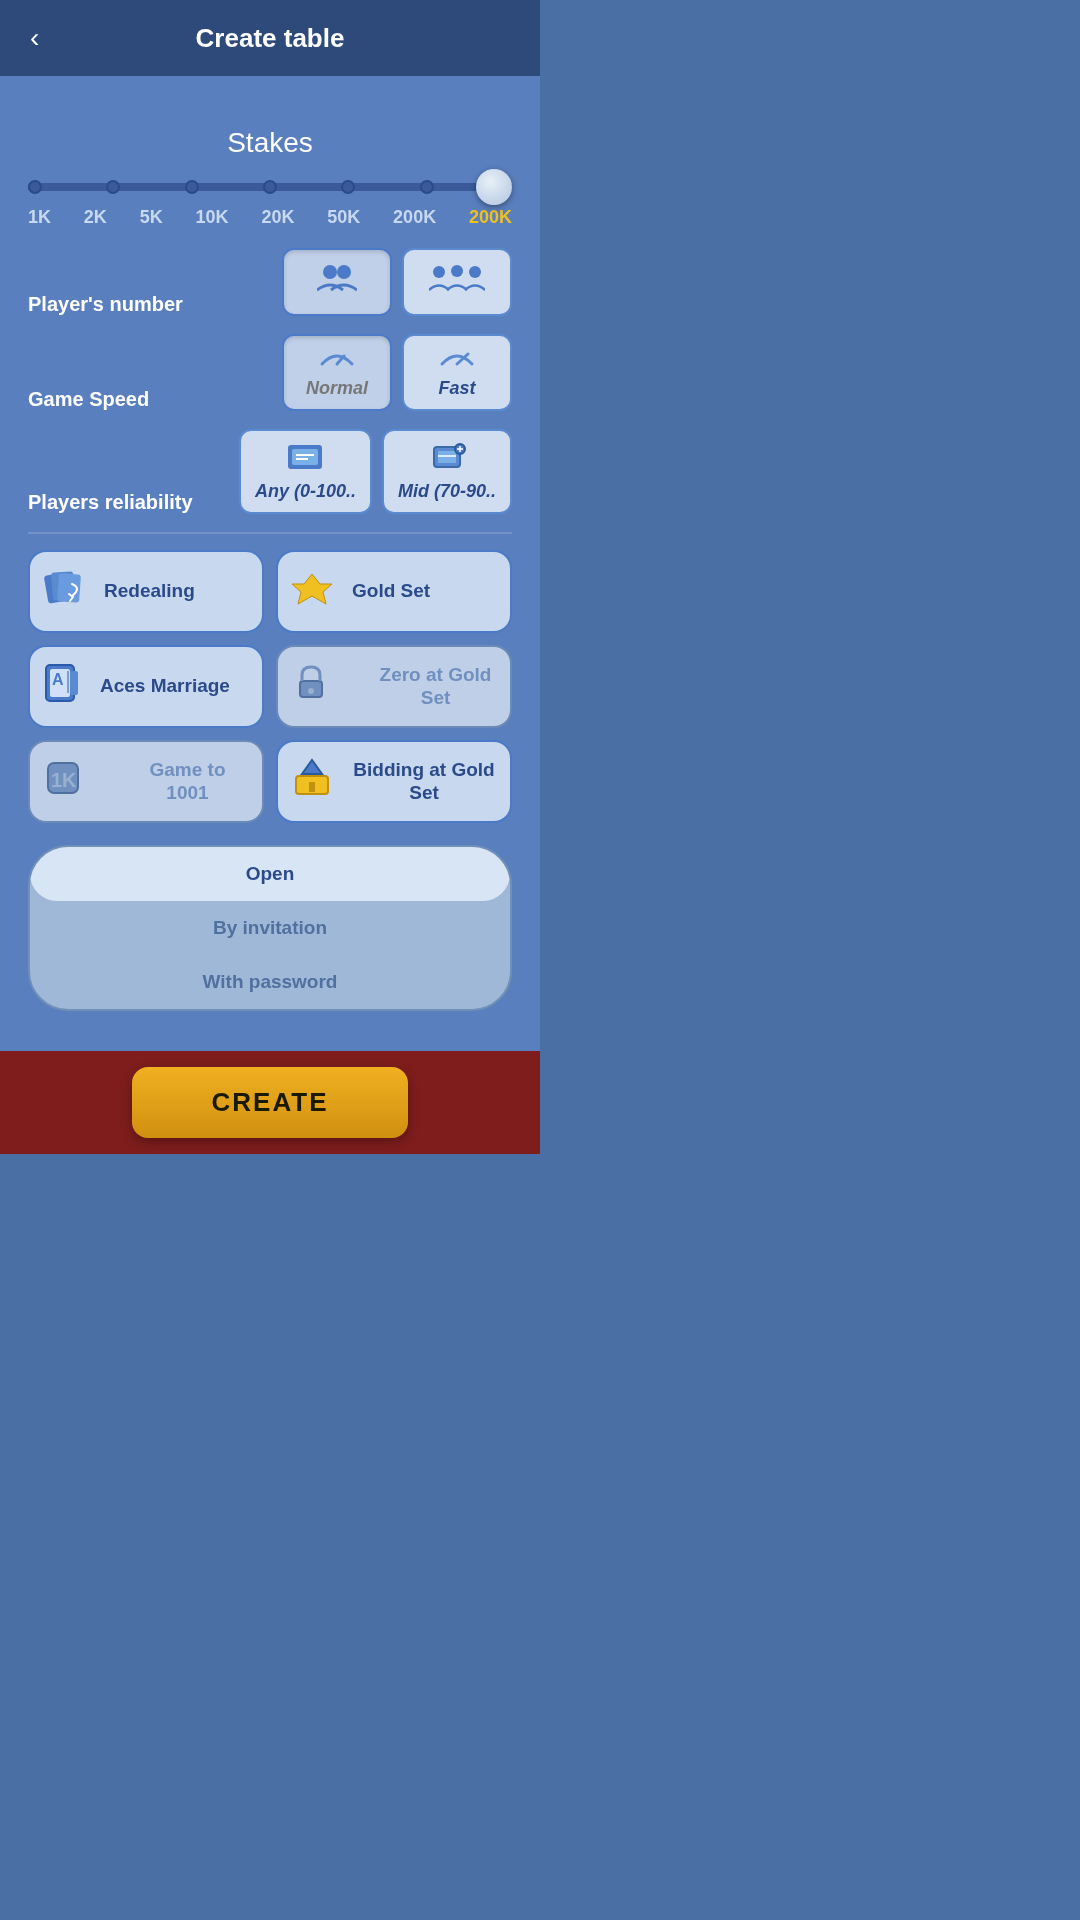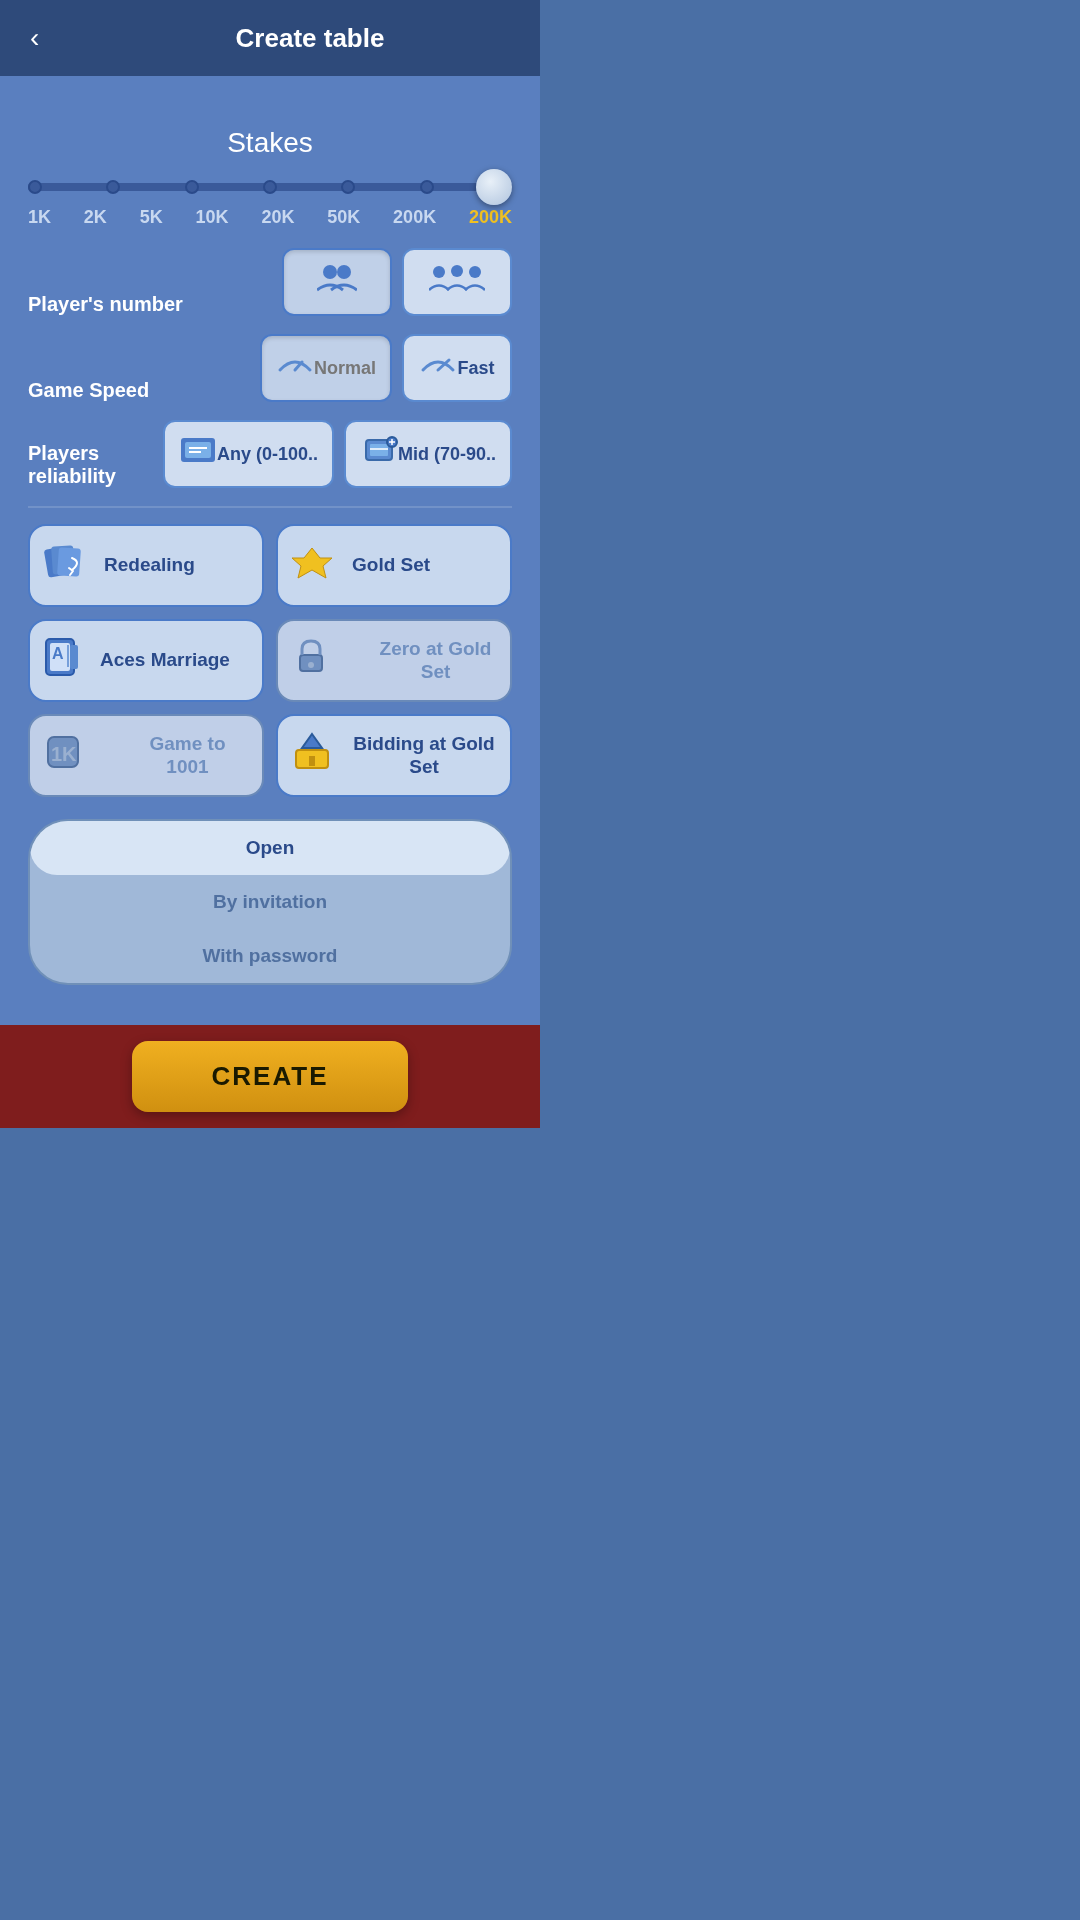--- a/index.html
+++ b/index.html
@@ -31,21 +31,20 @@
       border: none;
       padding: 4px 10px;
     }
     .header-title {
       color: white;
       font-size: 26px;
       font-weight: bold;
       position: absolute;
       left: 50%;
       transform: translateX(-50%);
-      margin-left: 40px;
     }
 
     
     .content {
       flex: 1;
       background: #5a7fbf;
       padding: 24px 28px 20px;
     }
 
     
@@ -144,29 +143,30 @@
       gap: 10px;
     }
 
     
     .opt-btn {
       border-radius: 12px;
       border: 2px solid #5a8ad0;
       background: #d0ddf0;
       cursor: pointer;
       display: flex;
-      flex-direction: row;
+      flex-direction: column;
       align-items: center;
       justify-content: center;
       padding: 10px 14px;
       min-width: 110px;
       min-height: 68px;
       color: #2a4a8a;
       font-size: 18px;
       font-weight: bold;
+      font-style: italic;
     }
     .opt-btn.selected {
       border-color: #4a7ac8;
       background: #c0d0e8;
       box-shadow: inset 0 2px 4px rgba(0,0,0,0.15);
     }
     .opt-btn .btn-icon {
       font-size: 22px;
       margin-bottom: 4px;
     }

